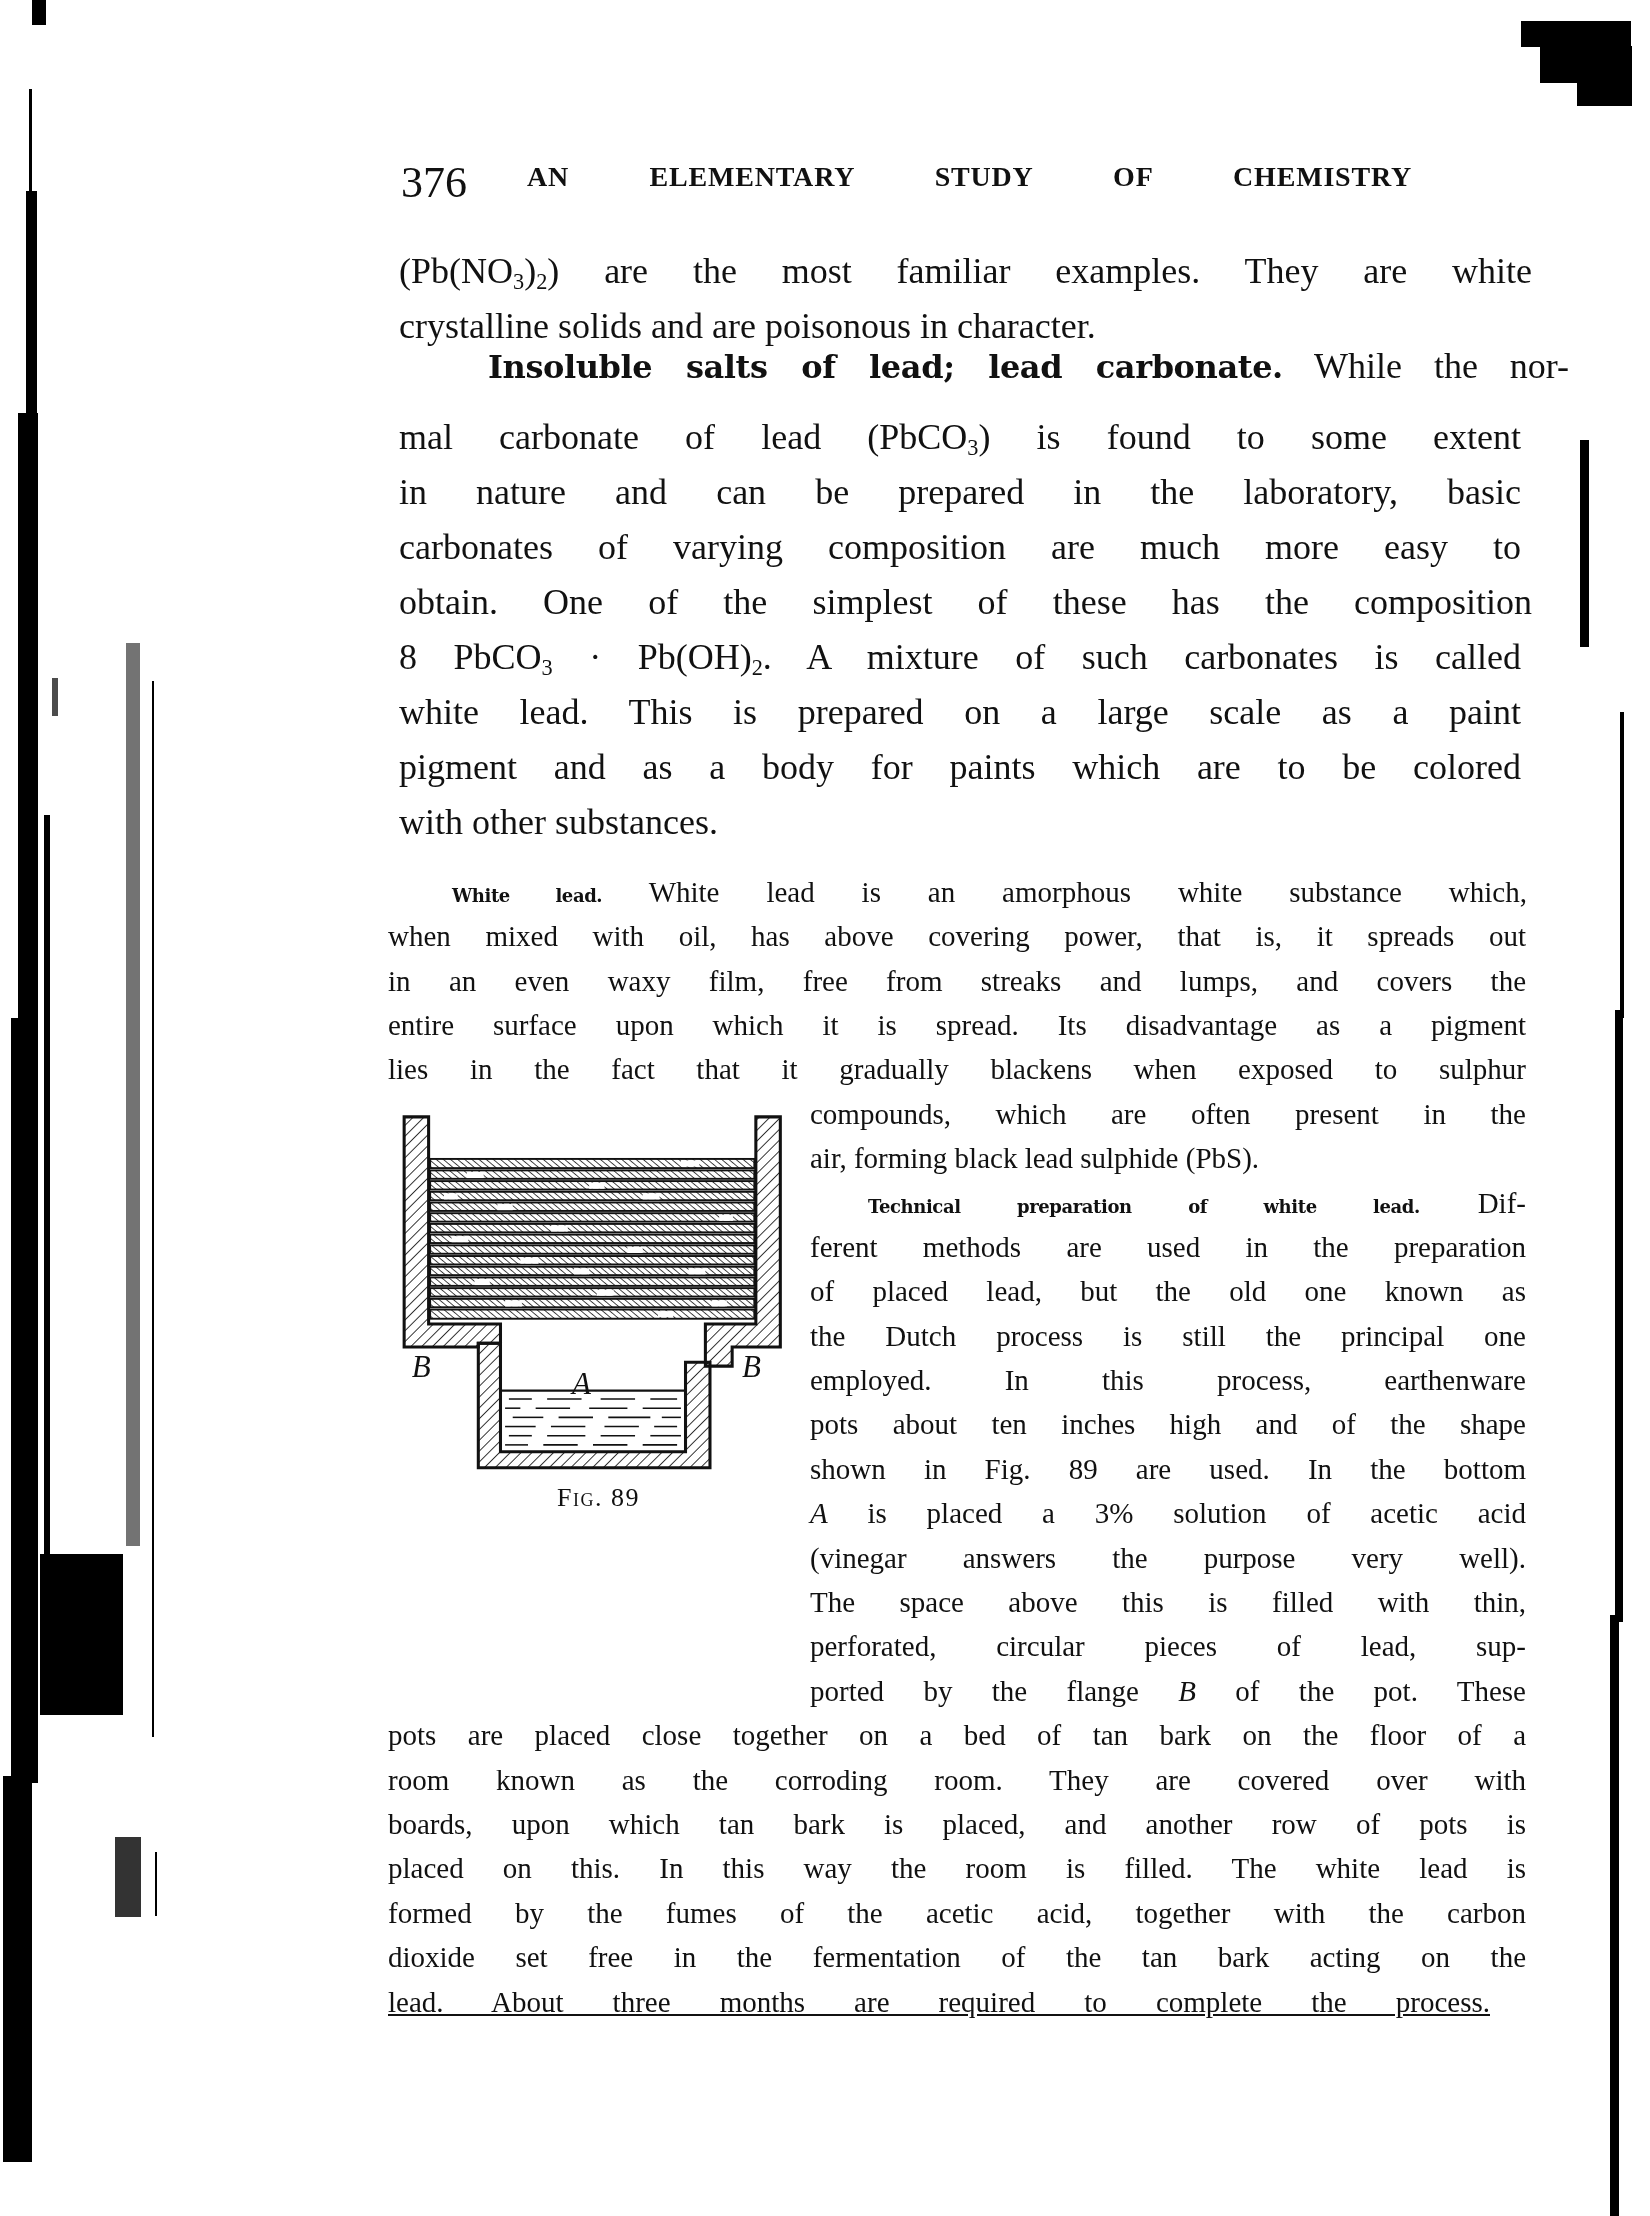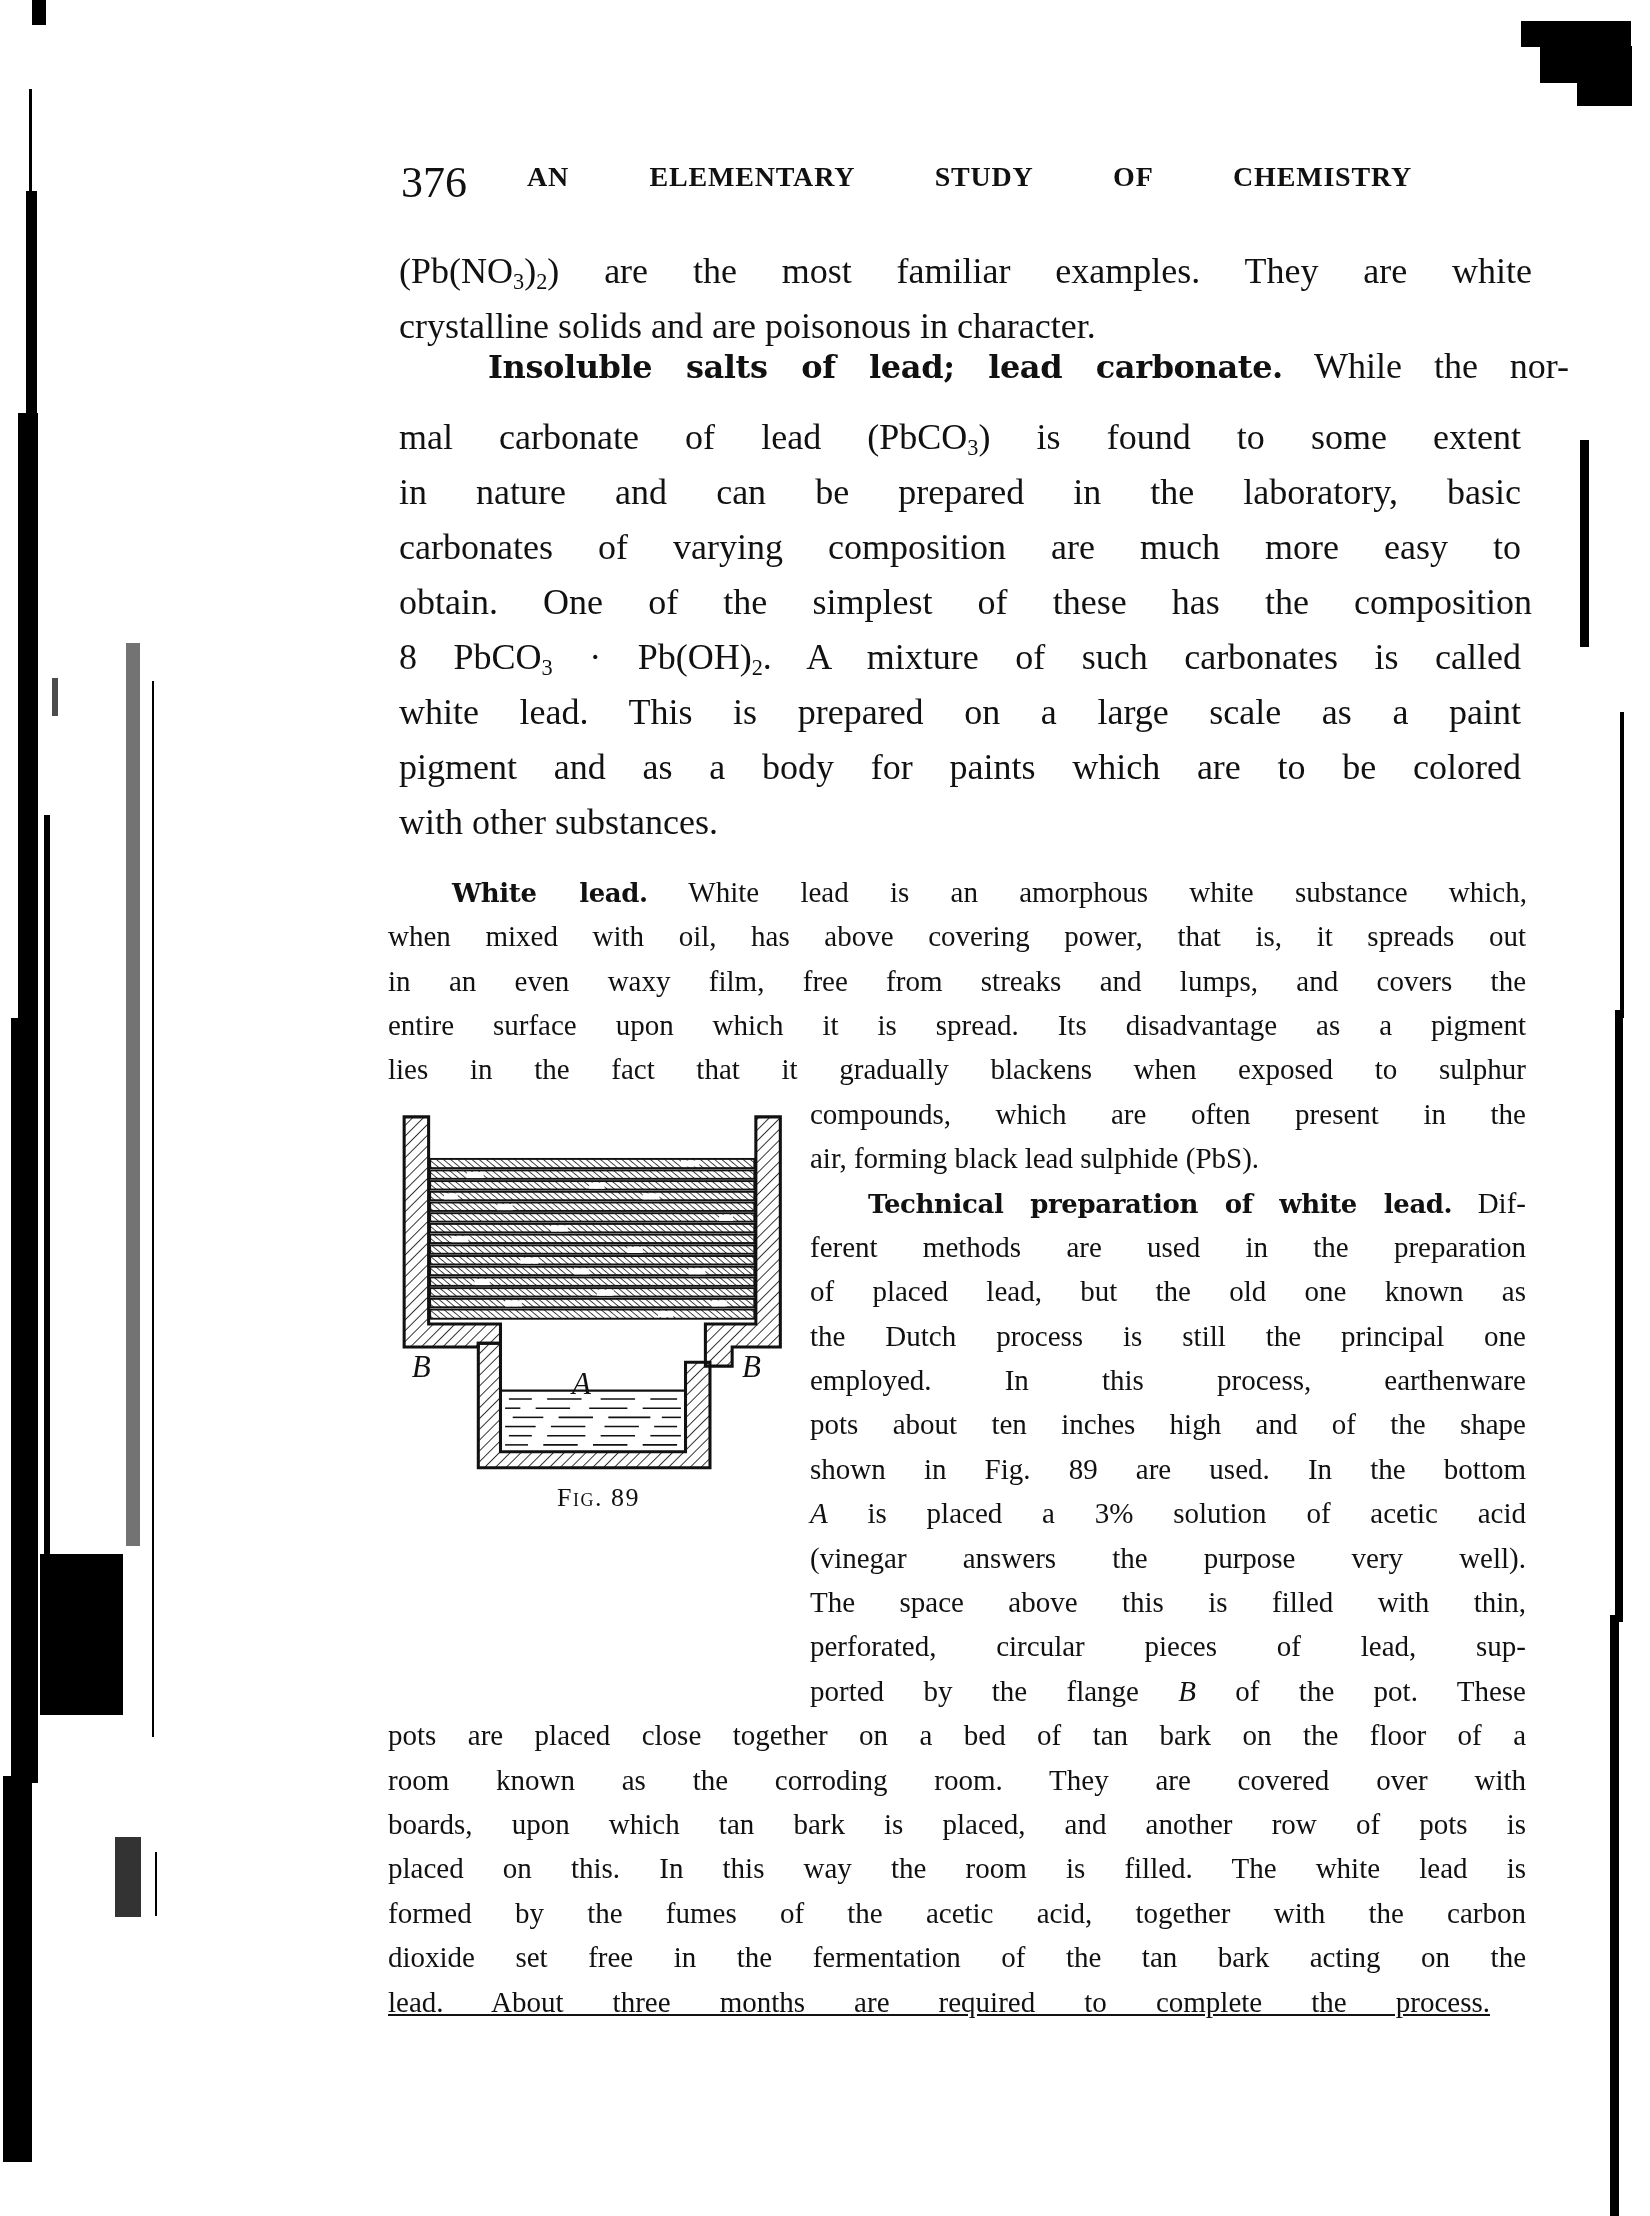--- a/index.html
+++ b/index.html
@@ -5,21 +5,21 @@
   html, body { margin:0; padding:0; background:#ffffff; }
   body { width:1651px; height:2216px; position:relative; overflow:hidden; }
   .page { position:absolute; left:0; top:0; width:1651px; height:2216px; background:#fff; }
   .serif { font-family:"Liberation Serif", "DejaVu Serif", serif; color:#111; }
   .ln { position:absolute; white-space:nowrap; text-align:justify; text-align-last:justify; line-height:1; }
   .big { font-size:36px; }
   .small { font-size:29px; }
   .hdr { font-size:28px; letter-spacing:0.8px;font-weight:bold; }
   .pnum { font-size:44px; }
   .b { font-weight:bold; font-family:"DejaVu Serif", "Liberation Serif", serif; letter-spacing:-0.4px; }
-  .bsmall { font-size:26px; }
+  .bsmall { font-size:18px; }
   .bbig { font-size:32px; }
   .it { font-style:italic; }
   sub { font-size:0.62em; vertical-align:-0.25em; line-height:0; }
   .left-noise { position:absolute; background:#000; }
   .fig-caption { position:absolute; font-size:26px; letter-spacing:1.5px; font-variant:small-caps; }
   .fig-label { position:absolute; font-style:italic; font-size:31px; }
 </style>
 </head>
 <body>
 

